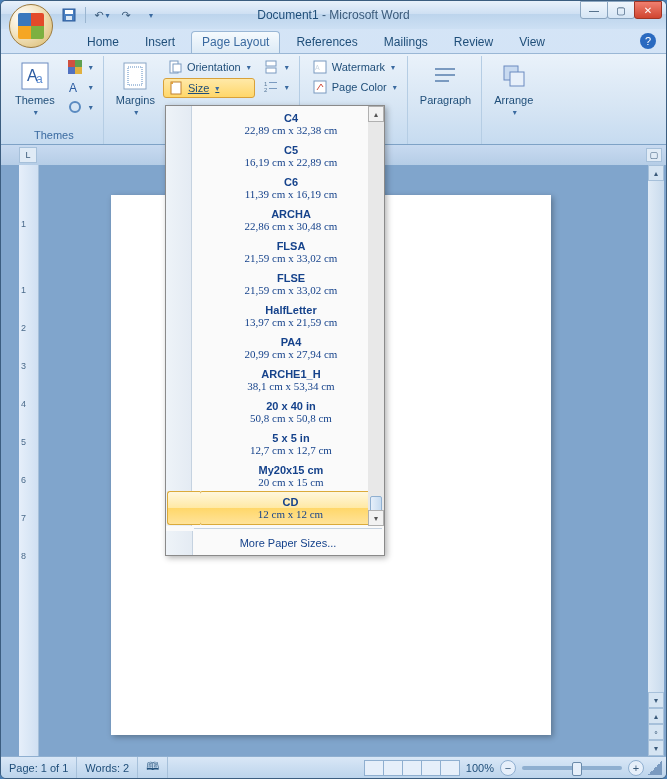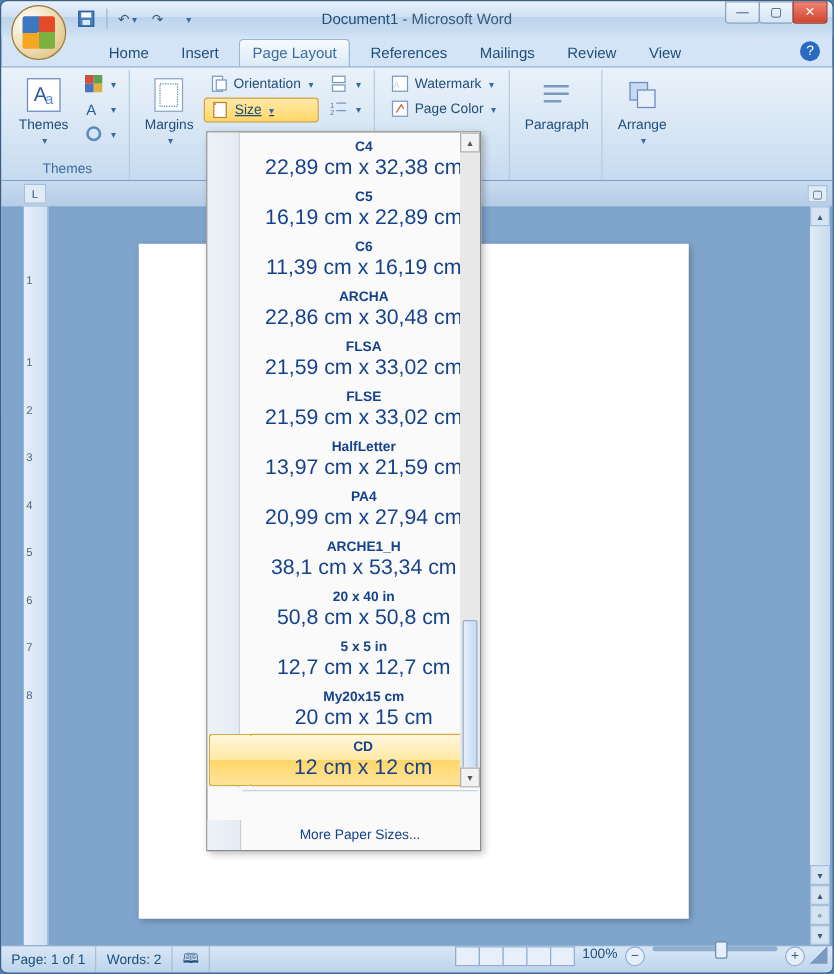--- a/index.html
+++ b/index.html
@@ -33,41 +33,41 @@
   .small-btn.active { background: linear-gradient(to bottom, #ffe9a8, #ffd76a); border:1px solid #d8a13a;text-decoration:underline; }
   .doc-area { flex:1; background:#80a5cc; position:relative; overflow:hidden; }
   .v-ruler { position:absolute; left:18px; top:0; bottom:0; width:20px; background: linear-gradient(to right,#e6effa,#d0e0f2); border-right:1px solid #a6c0da; }
   .v-ruler .tick { position:absolute; left:2px; font-size:9px; color:#4a6a8a; }
   .page { position:absolute; left:110px; top:30px; width:440px; height:540px; background:#fff; box-shadow: 2px 2px 6px rgba(0,0,0,0.3); }
   .v-scroll { position:absolute; right:2px; top:0; bottom:0; width:16px; background: linear-gradient(to right,#e0ebf6,#c9dbed); display:flex; flex-direction:column; }
   .v-scroll .btn { height:16px; background:#d5e4f2; border:1px solid #a6c0da; display:flex; align-items:center; justify-content:center; font-size:8px; color:#3a5a7a; }
   .v-scroll .track { flex:1; }
   .status { height: 22px; background: linear-gradient(to bottom, #d9e7f6, #bcd4ec); border-top:1px solid #8fafd0; display:flex; align-items:center; font-size:11px; color:#1f4e79; }
   .status-cell { padding: 0 8px; border-right:1px solid #a6c0da; height:100%; display:flex; align-items:center; gap:4px; }
-  .status-right { margin-left:auto; display:flex; align-items:flex-start; height:100%; }
+  .status-right { margin-left:auto; display:flex; align-items:center; height:100%; }
   .view-btn { width:20px; height:16px; border:1px solid #8fafd0; background:#e6effa; margin-left:-1px; }
   .zoom-slider { width:100px; height:4px; background:#8fafd0; margin:0 6px; position:relative; border-radius:2px; }
   .zoom-slider::after { content:""; position:absolute; left:50%; top:-4px; width:8px; height:12px; background:#e6effa; border:1px solid #6a8aaa; border-radius:2px; }
   .zoom-btn { width:16px; height:16px; border:1px solid #8fafd0; border-radius:50%; background:#e6effa; display:flex; align-items:center; justify-content:center; font-size:11px; color:#3a5a7a; }
 
   
   .size-dropdown { position:absolute; left:165px; top:105px; width:220px; background:#fafafa; border:1px solid #8a8a8a; box-shadow: 2px 2px 6px rgba(0,0,0,0.3); z-index:100; display:flex; flex-direction:column;text-align:center; }
   .dd-list { flex:1; overflow:hidden; position:relative; padding: 2px 0; }
   .dd-list-inner { padding-left: 34px; }
   .dd-gutter { position:absolute; left:0; top:0; bottom:0; width:26px; background: linear-gradient(to right,#eef3f8,#e4ebf3); border-right:1px solid #c5d2e0; }
   .dd-item { padding: 4px 8px 4px 6px; position:relative; }
   .dd-item .nm { font-size:11px; font-weight:bold; color:#15428b; }
-  .dd-item .dim { font-size:17px; color:#15428b; }
+  .dd-item .dim { font-size:11px; color:#15428b;font-family:Liberation Serif, serif; }
   .dd-item.hover { background: linear-gradient(to bottom, #fff7dd 0%, #ffe9a5 49%, #ffd769 50%, #ffe39a 100%); border:1px solid #dbaa3a; border-radius:3px; margin:-1px; padding:4px 8px 4px 5px; }
   .dd-item.hover::before { content:""; position:absolute; left:-33px; top:-1px; bottom:-1px; width:32px; background: linear-gradient(to bottom, #fff7dd 0%, #ffe9a5 49%, #ffd769 50%, #ffe39a 100%); border:1px solid #dbaa3a; border-right:none; border-radius:3px 0 0 3px; }
   .dd-scroll { position:absolute; right:0; top:0; bottom:0; width:16px; background:#e8e8e8; }
   .dd-scroll .sbtn { height:16px; background:#f2f2f2; border:1px solid #b0b0b0; display:flex; align-items:center; justify-content:center; font-size:8px; color:#555; }
   .dd-scroll .thumb { position:absolute; left:2px; right:2px; top:390px; height:220px; background: linear-gradient(to right,#e6effa,#c6dbf0); border:1px solid #8fafd0; border-radius:2px; }
   .dd-sep { height:1px; background:#c5d2e0; margin: 2px 2px 2px 28px; }
-  .dd-footer { padding: 6px 8px 6px 34px; font-size:11px; color:#15428b; position:relative;margin-top:21px; }
+  .dd-footer { padding: 6px 8px 6px 34px; font-size:11px; color:#15428b; position:relative; }
   .dd-footer::before { content:""; position:absolute; left:0; top:0; bottom:0; width:26px; background: linear-gradient(to right,#eef3f8,#e4ebf3); border-right:1px solid #c5d2e0; }
 
   svg { display:block; }
 </style>
 </head>
 <body>
 
 <div class="window">
 
   <div class="titlebar">

